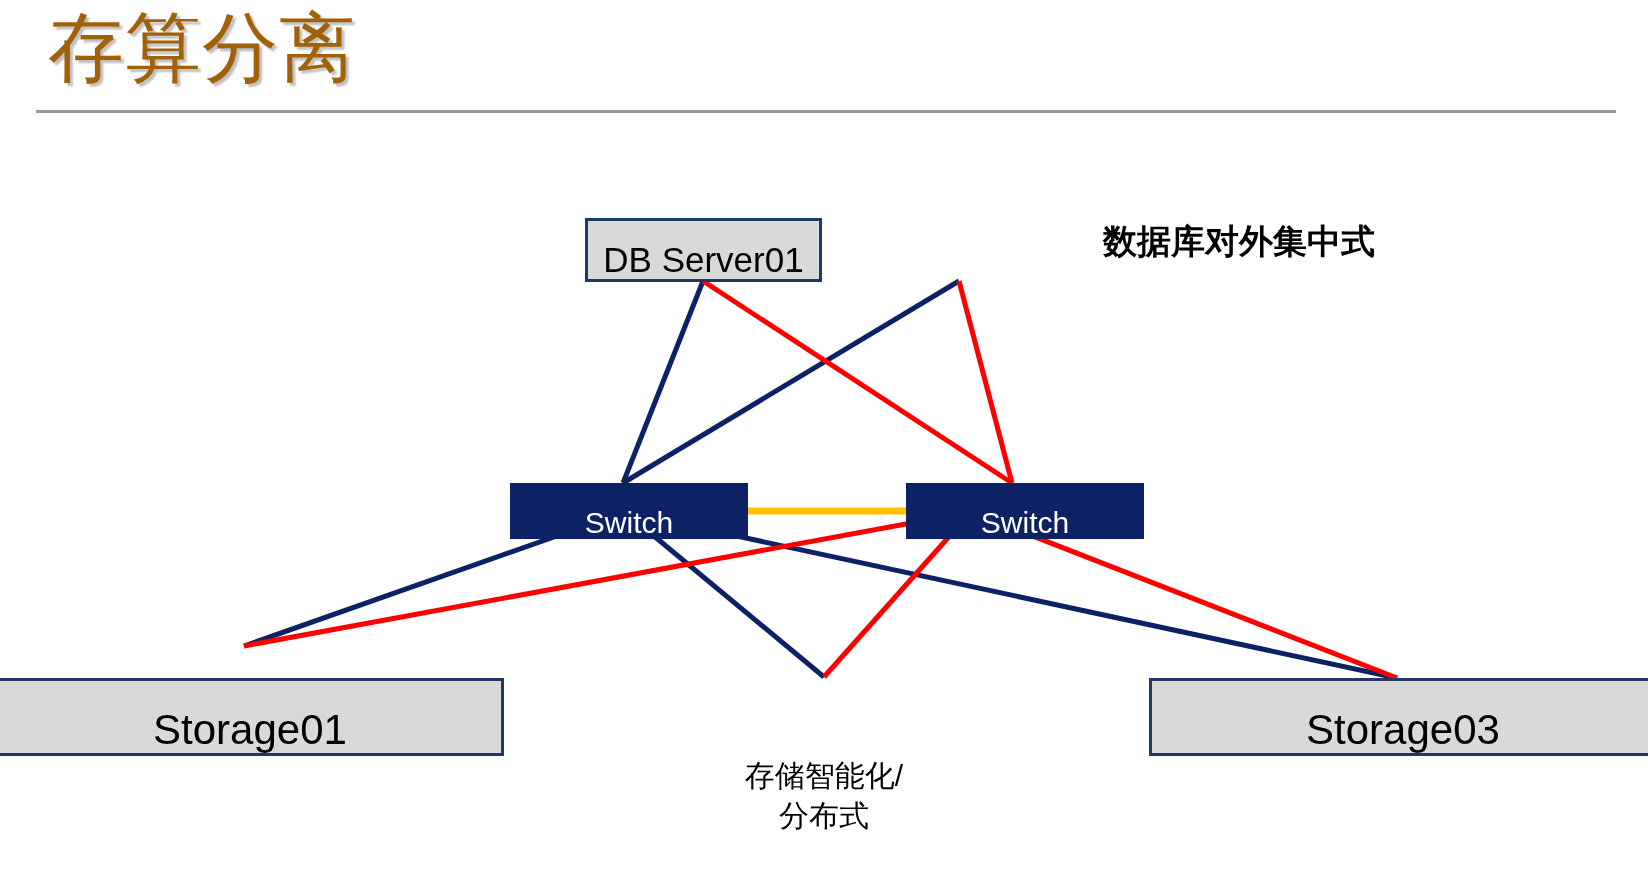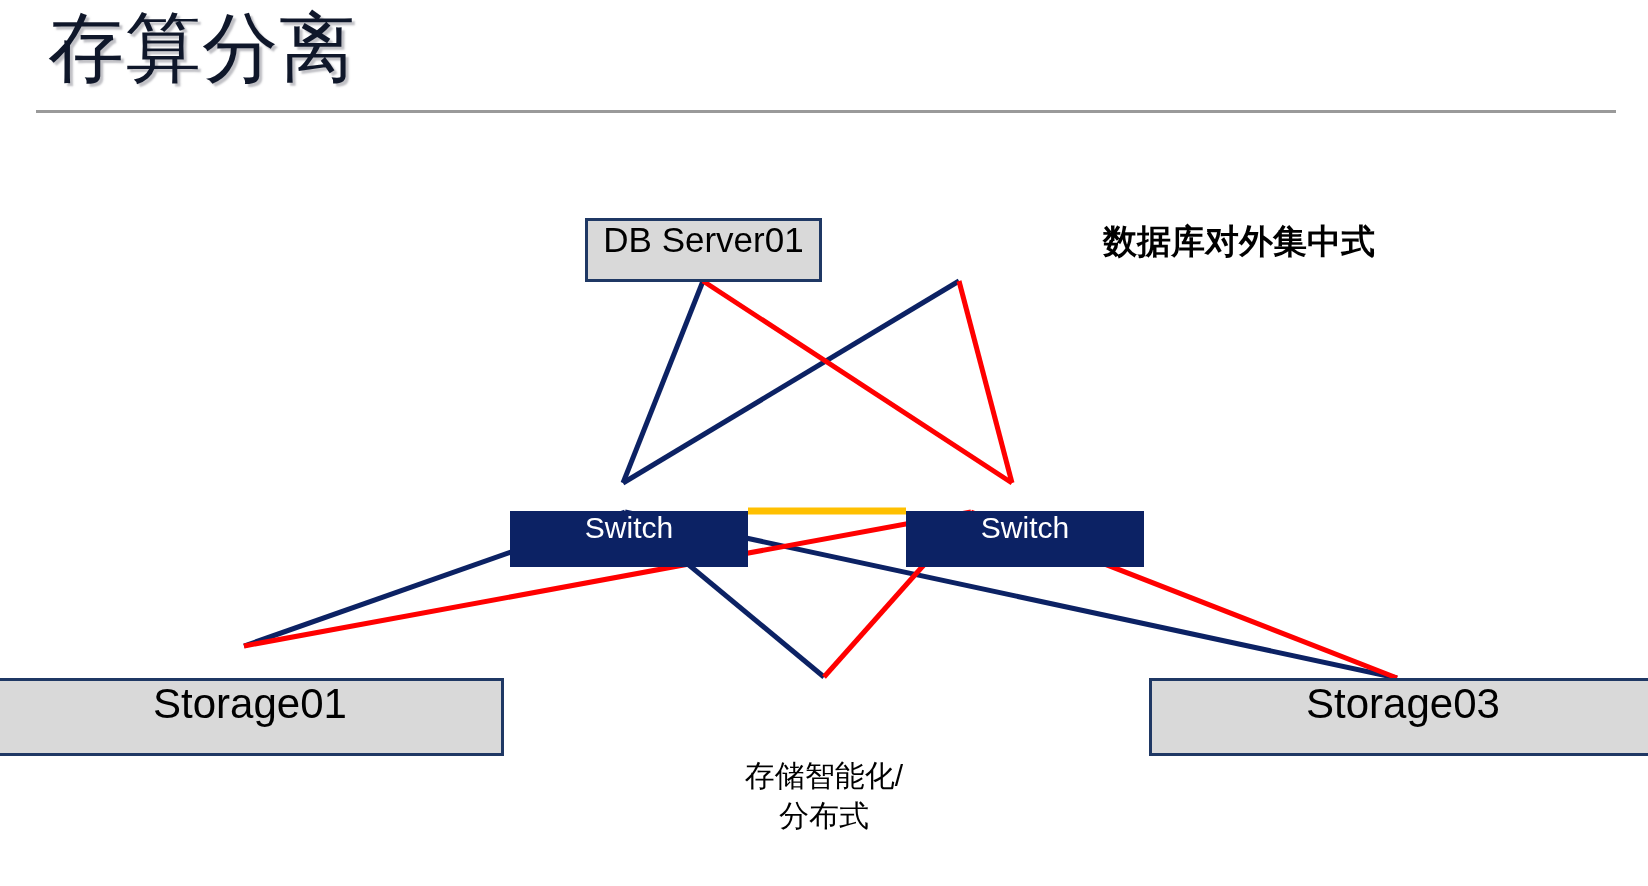--- a/index.html
+++ b/index.html
@@ -19,21 +19,21 @@
   }
 
   
   #slide-title {
     position: absolute;
     left: 48px;
     top: 8px;
     font-size: 76px;
     line-height: 1.05;
     font-weight: 400;
-    color: #0f172a;
+    color: #a16207;
     letter-spacing: 1px;
     text-shadow: 3px 3px 2px rgba(140,140,150,0.55);
     white-space: nowrap;
   }
   #title-rule {
     position: absolute;
     left: 36px;
     top: 110px;
     width: 1580px;
     height: 3px;
@@ -48,38 +48,37 @@
     width: 1648px;
     height: 886px;
     pointer-events: none;
   }
 
   
   .node {
     position: absolute;
     box-sizing: border-box;
     display: flex;
-    align-items: flex-start;
+    align-items: flex-end;
     justify-content: center;
     text-align: center;
   }
   .node-db {
     background: #D9D9D9;
     border: 3px solid #1F3864;
     color: #000000;
     font-size: 35px;
     line-height: 1.1;
   }
   .node-switch {
     background: #0C2264;
     border: none;
     color: #ffffff;
     font-size: 30px;
     line-height: 1.1;
-    margin-top: 28px;
   }
   .node-storage {
     background: #D9D9D9;
     border: 3px solid #1F3864;
     color: #000000;
     font-size: 42px;
     line-height: 1.1;
   }
 
   

